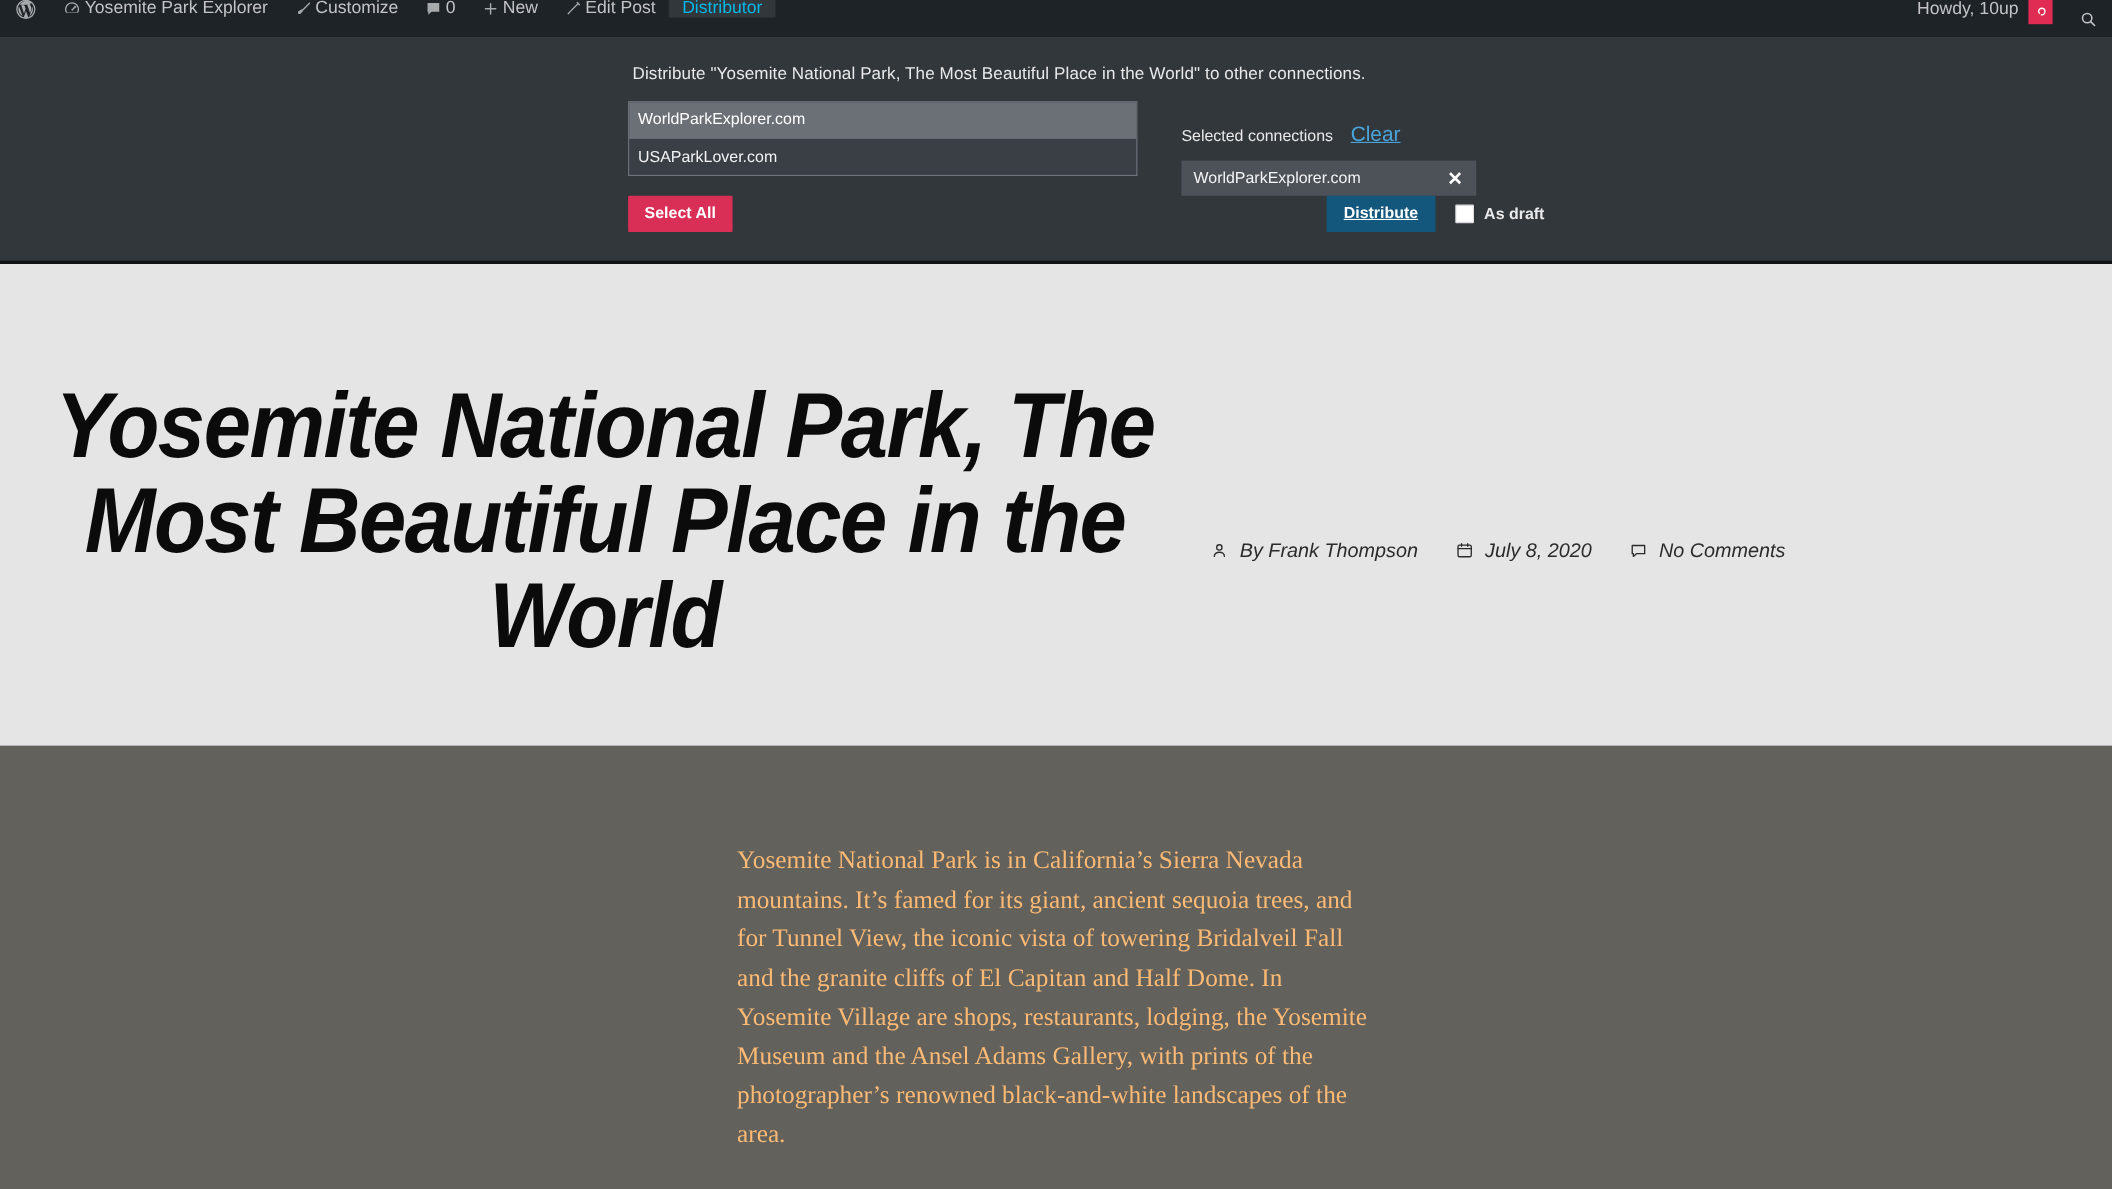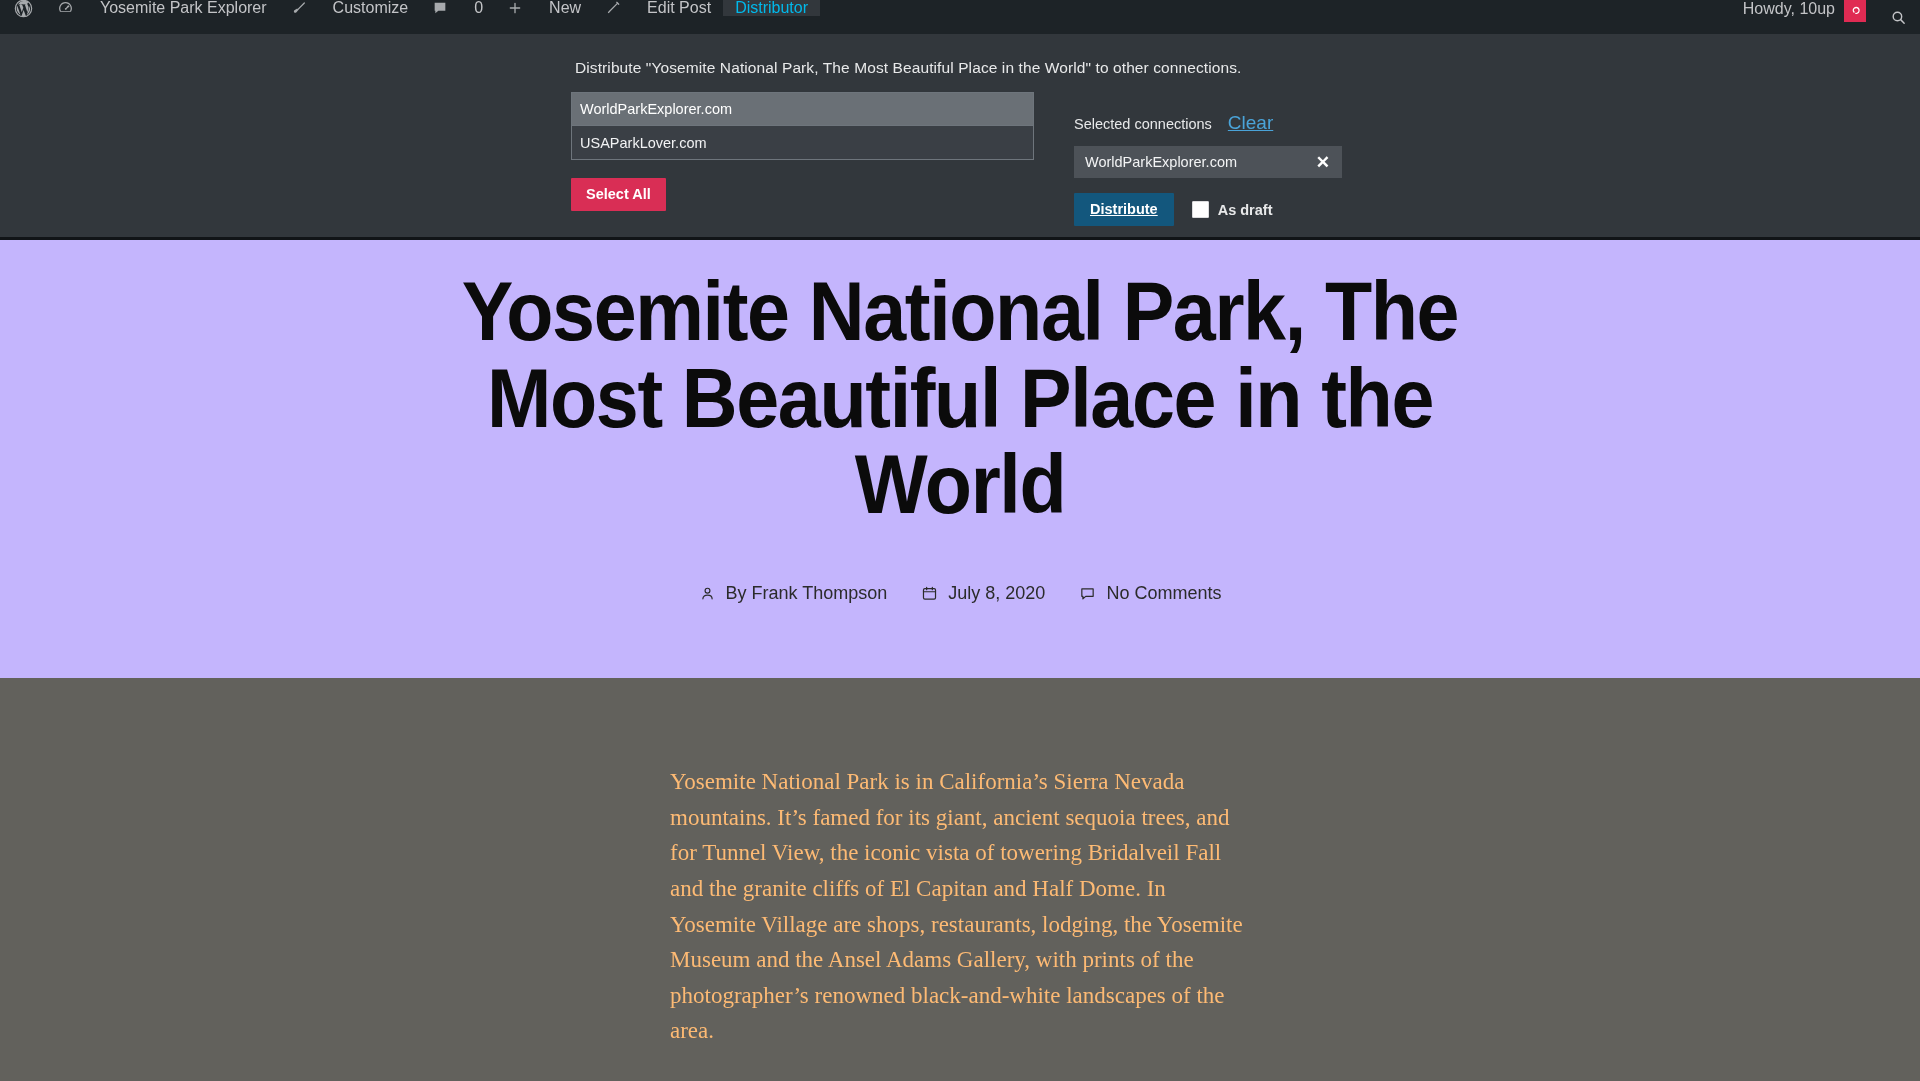--- a/index.html
+++ b/index.html
@@ -18,21 +18,21 @@
     background: #1d2327;
     display: flex;
     align-items: stretch;
     color: #c3c4c7;
     font-size: 16px;
     z-index: 20;
   }
   .ab-item {
     display: flex;
     align-items: center;
-    gap: 26px;
+    gap: 3px;
     padding: 0 12px;
     height: 16px;
     color: #c3c4c7;
     white-space: nowrap;
     cursor: pointer;
     text-decoration: none;
     text-align: center;
   }
   .ab-item.wp-logo { padding: 0 11px 0 13px; }
   .ab-item.active-tab {
@@ -129,21 +129,21 @@
     display: flex; align-items: center;
     padding: 0 12px 0 11px;
     font-size: 14.5px;
     color: #f3f4f5;
   }
   .chip-label { flex: 1; }
   .chip-x {
     font-size: 17px; font-weight: 700; color: #fff;
     line-height: 1; cursor: pointer;
   }
-  .dist-actions { margin-top: 15px; display: flex; align-items: center; gap: 18px; }
+  .dist-actions { display: flex; align-items: center; gap: 18px; justify-content: flex-end; }
   .btn-distribute {
     background: #13577d;
     color: #ffffff;
     border: none;
     font-family: inherit;
     font-size: 14.5px;
     font-weight: 700;
     padding: 8px 16px 9px;
     text-decoration: underline;
     cursor: pointer;
@@ -154,26 +154,26 @@
     width: 17px; height: 17px;
     background: #ffffff;
     border: 1px solid #dcdcde;
     border-radius: 1px;
   }
   .draft-label { font-size: 14.5px; color: #e8e9ea; font-weight: 700; }
 
   
   #hero {
     height: 438px;
-    background: #c4b5fd;
+    background: #e5e5e5;
     display: flex;
-    flex-direction: column;
     align-items: center;
     justify-content: flex-start;
     padding-top: 28px;
+    font-style: italic;
   }
   .post-title {
     width: 1100px;
     margin: 0;
     text-align: center;
     color: #0b0b0b;
     font-family: "Liberation Sans", sans-serif;
     font-weight: 700;
     font-size: 84px;
     line-height: 1.03;

